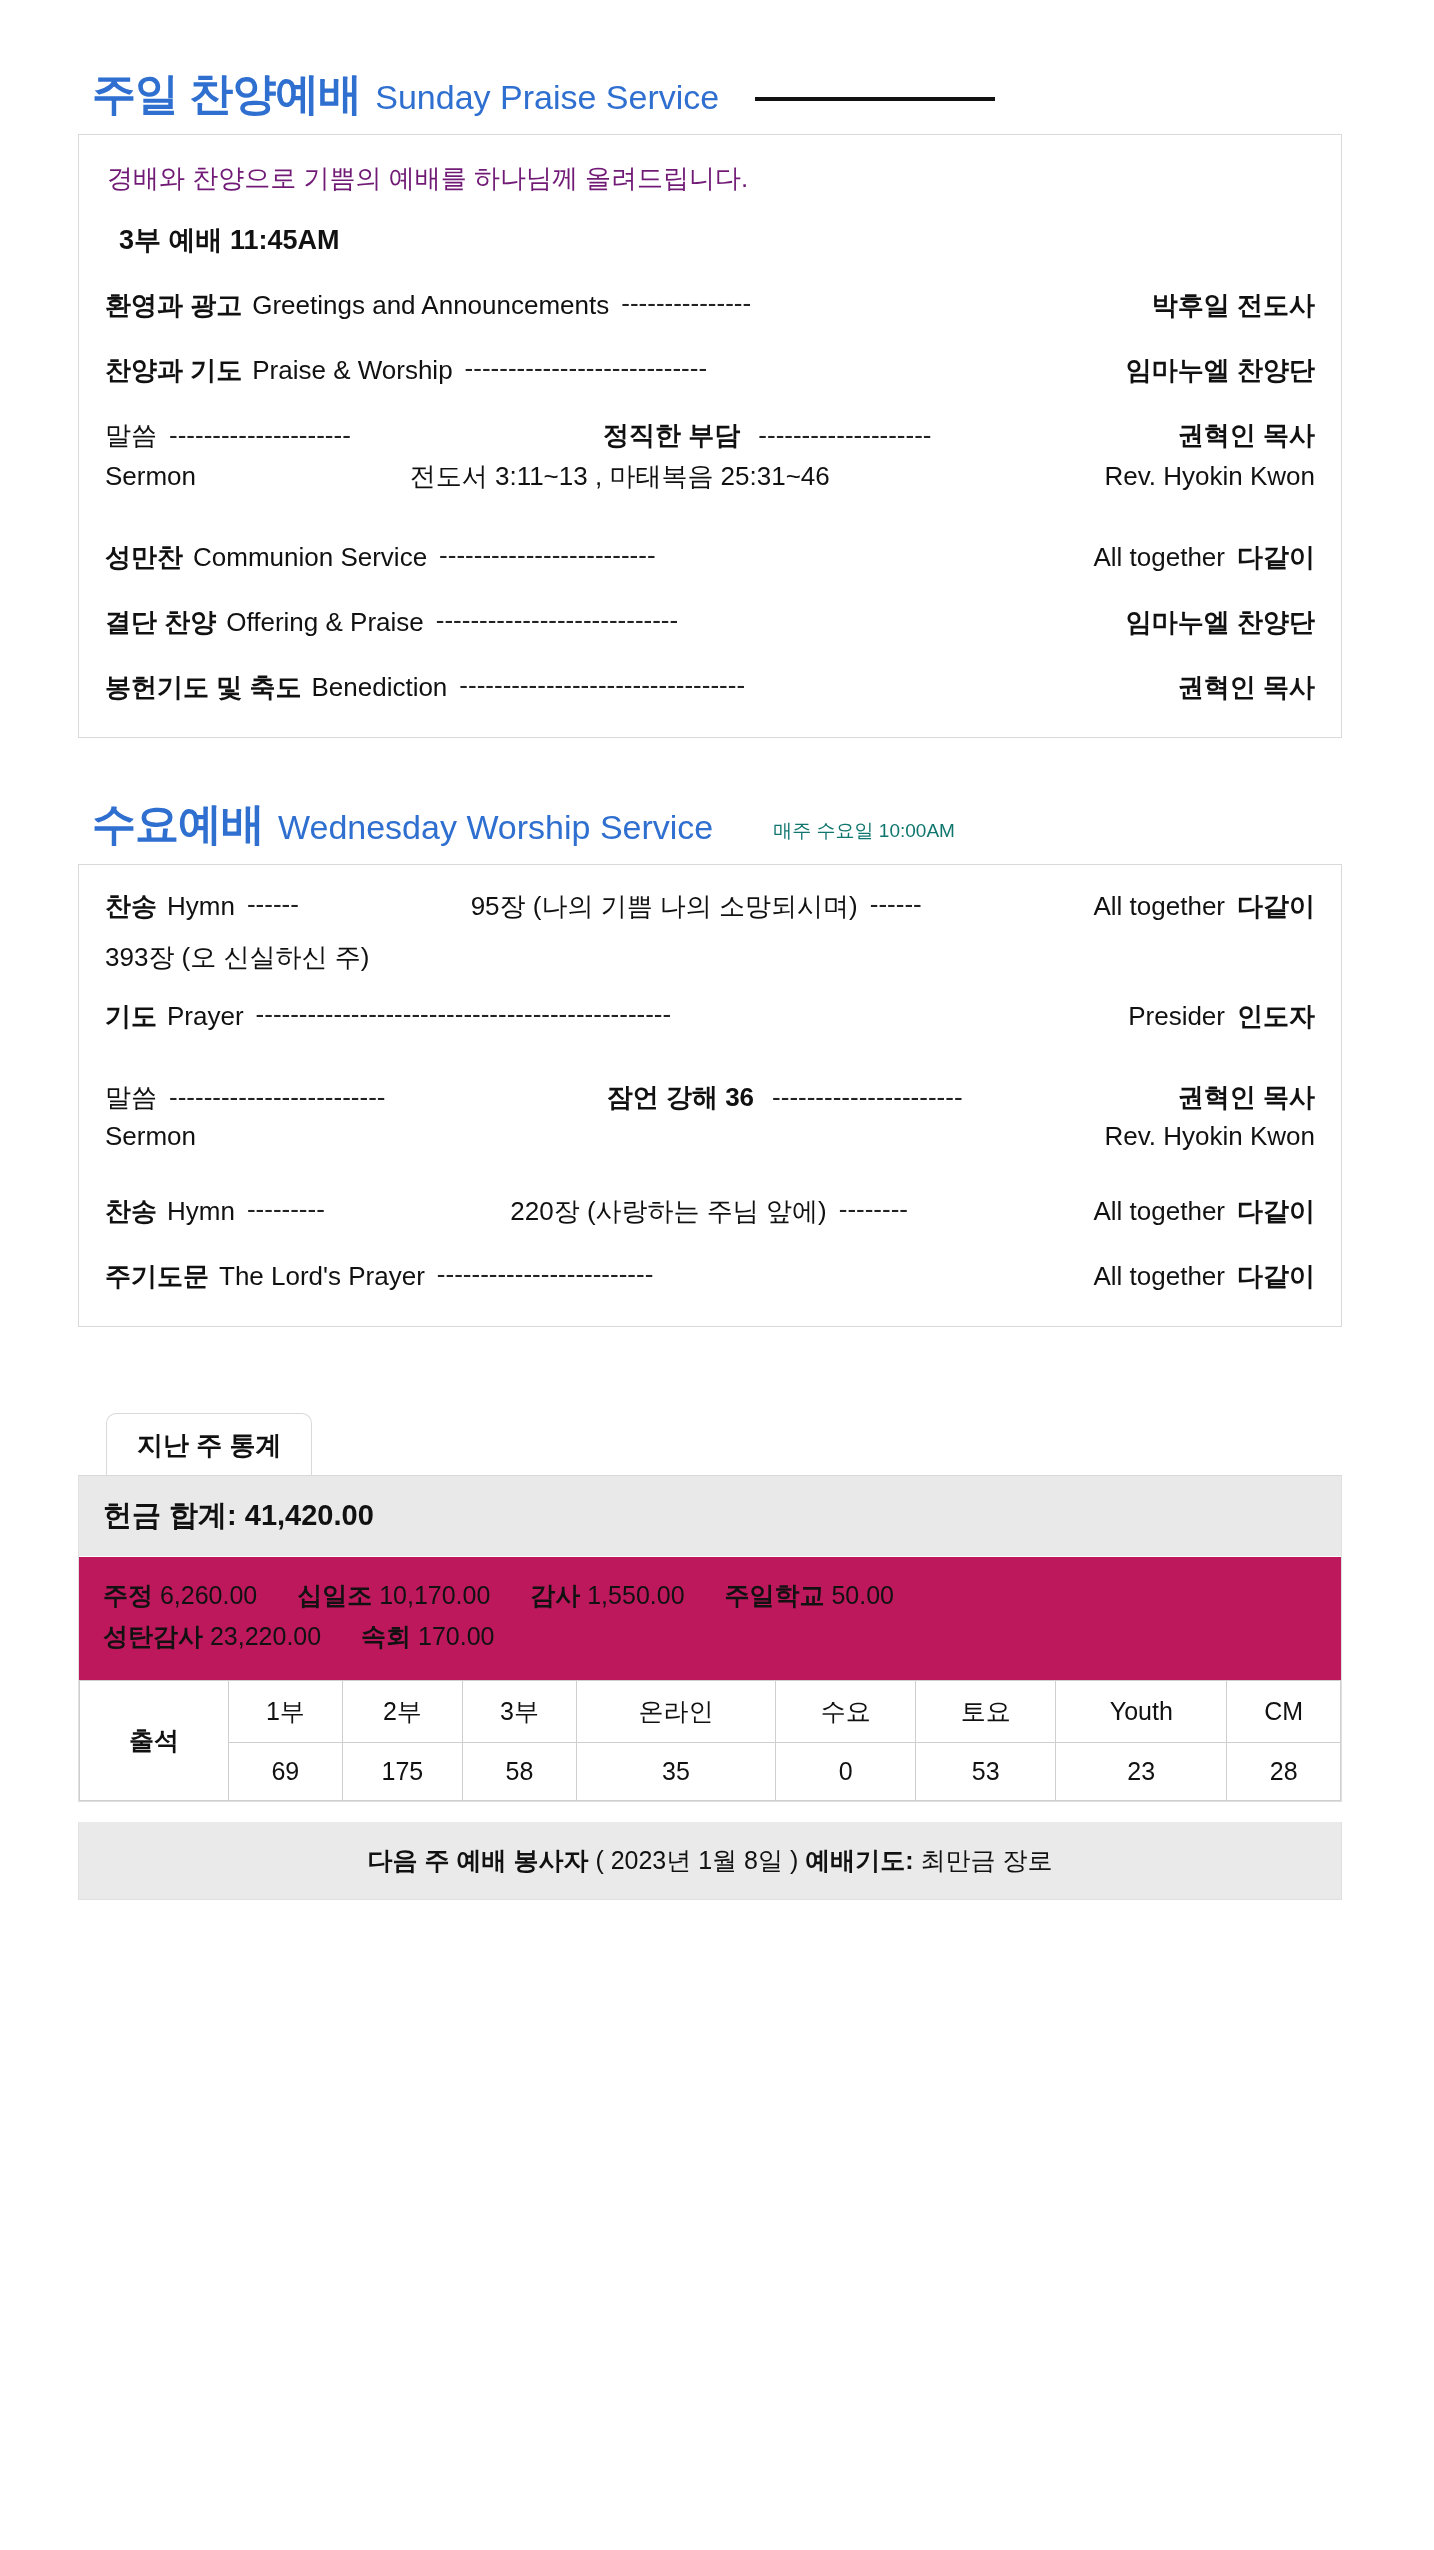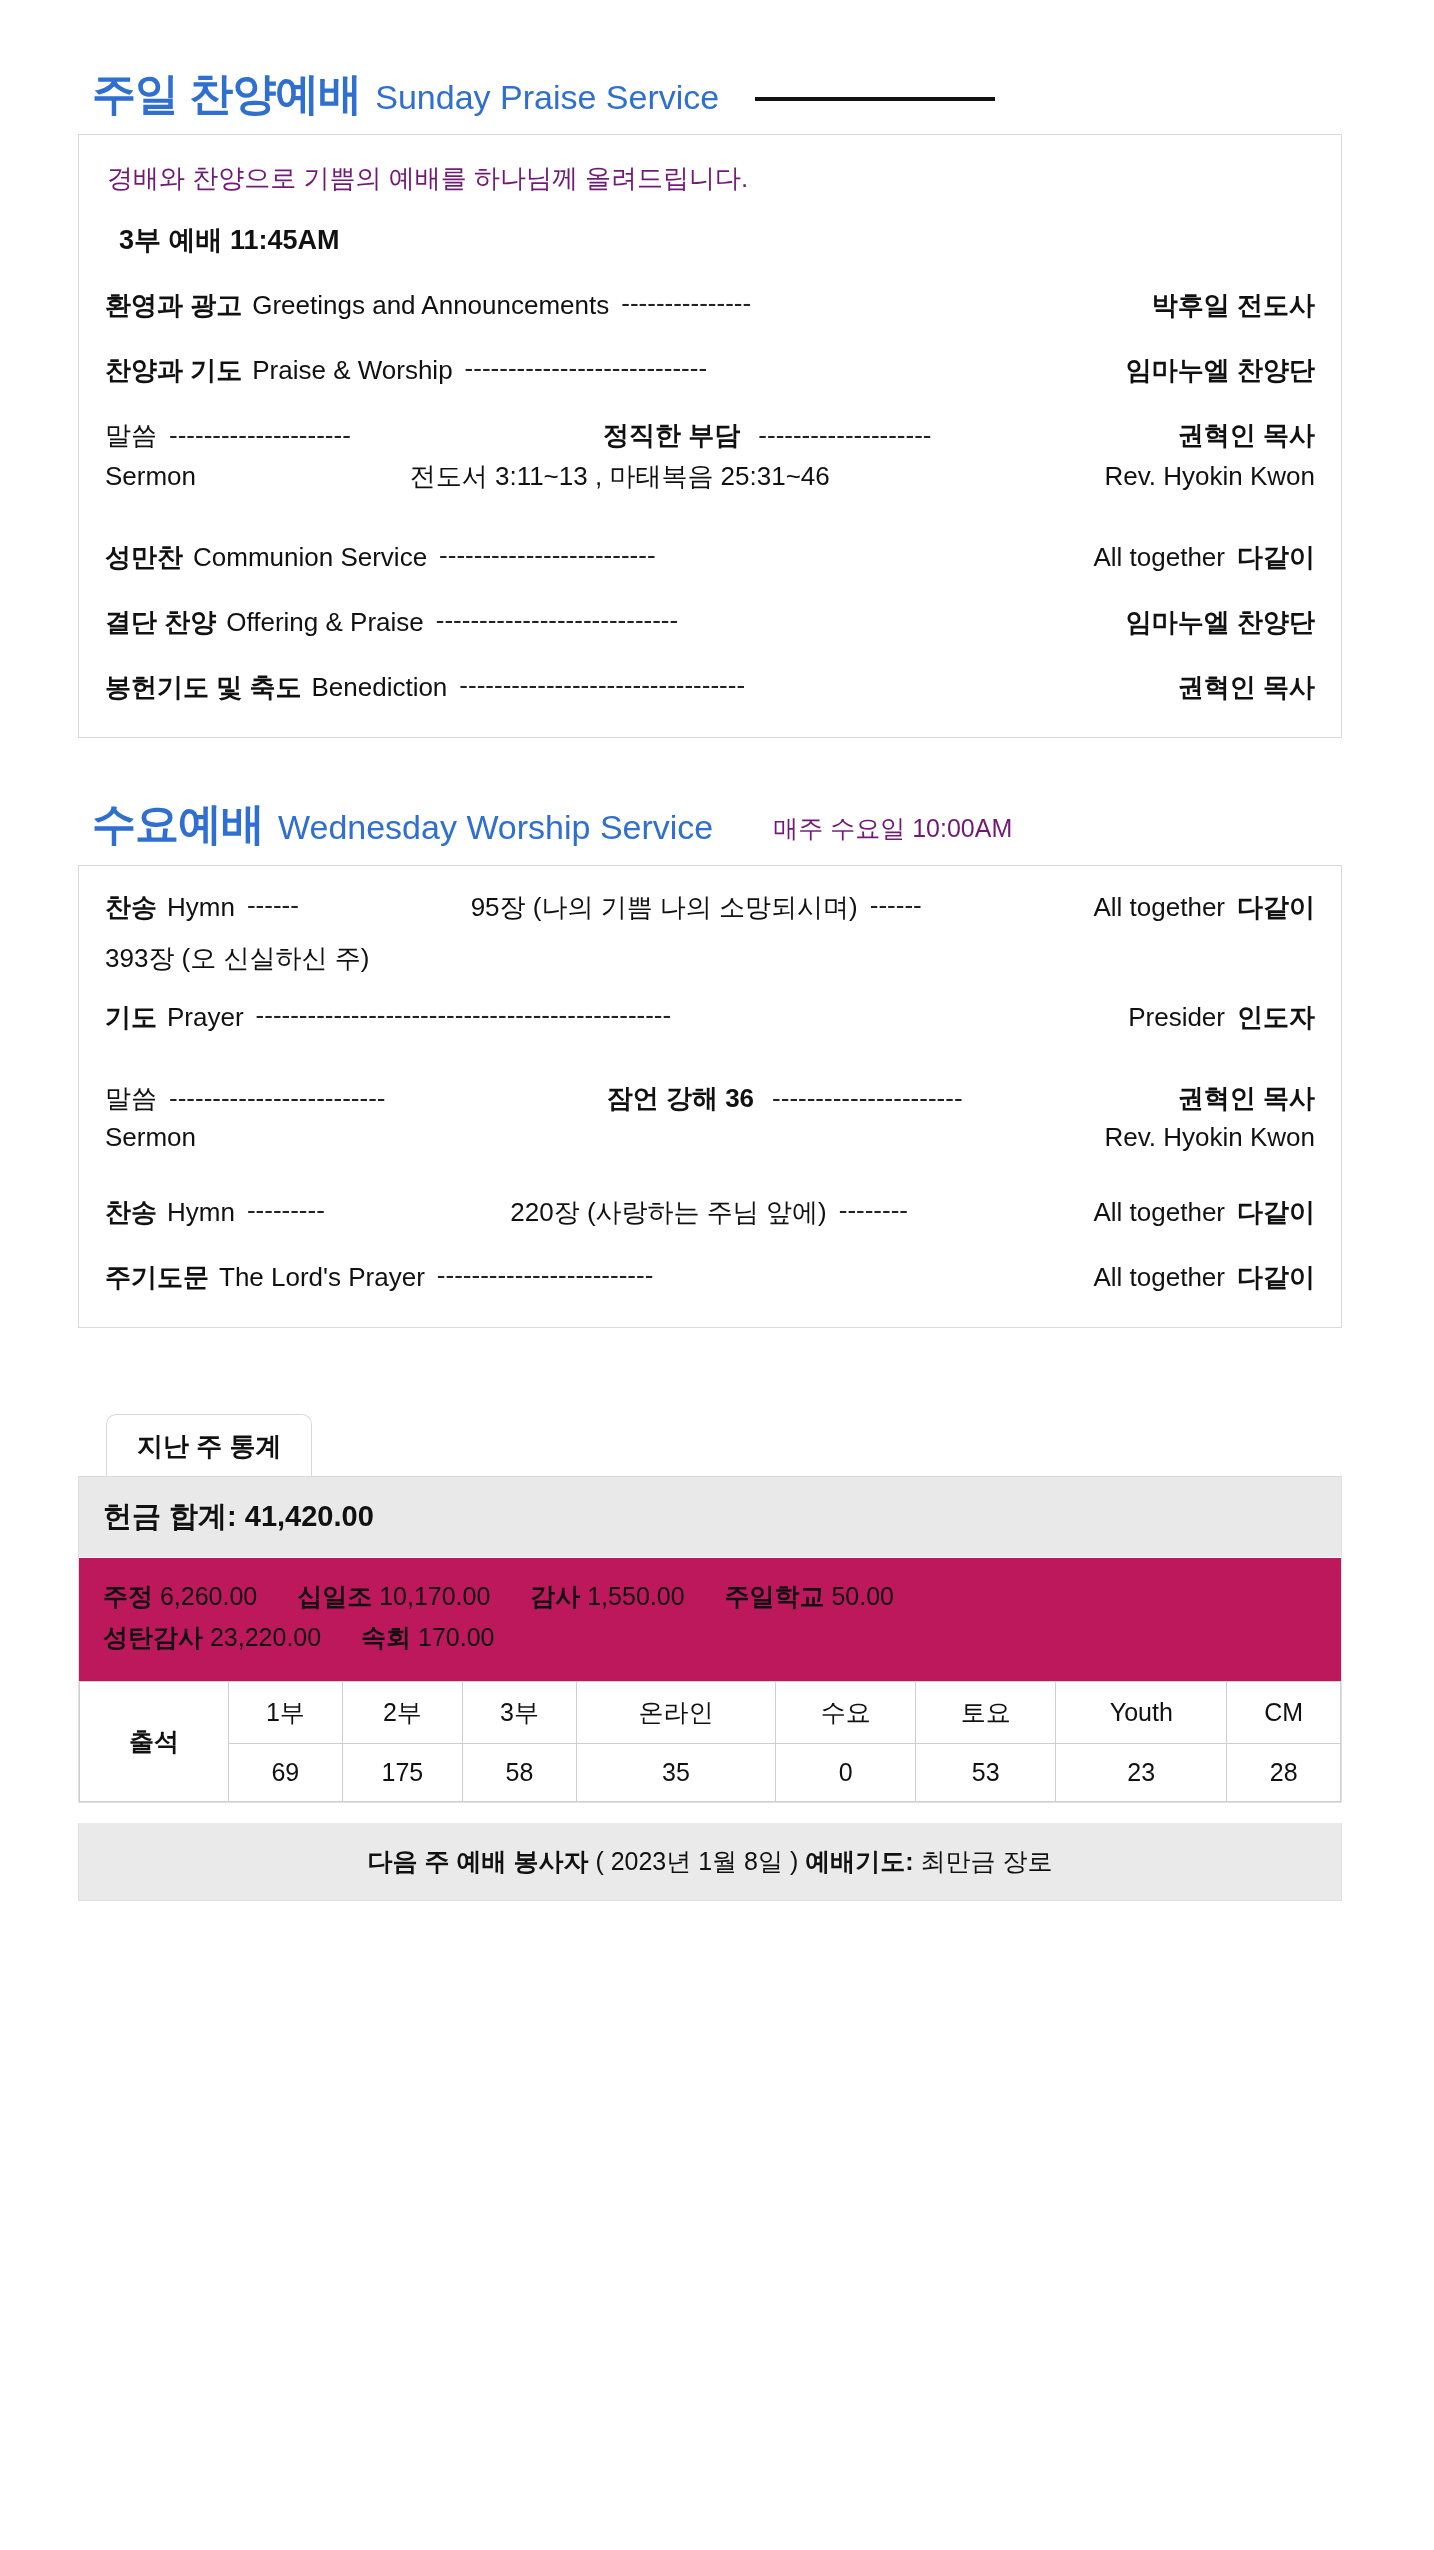--- a/index.html
+++ b/index.html
@@ -45,22 +45,22 @@
   }
   .head-rule {
     flex: 0 0 auto;
     width: 240px;
     height: 4px;
     background: #111;
     margin-left: 22px;
     transform: translateY(-8px);
   }
   .head-note {
-    font-size: 25px;
-    color: #701a75;
+    font-size: 19px;
+    color: #0f766e;
     margin-left: 46px;
     transform: translateY(-2px);
   }
 
   
   .box {
     border: 1px solid #d9d9d9;
     margin: 18px 92px 0 78px;
     padding: 22px 26px 26px 26px;
     box-sizing: border-box;

